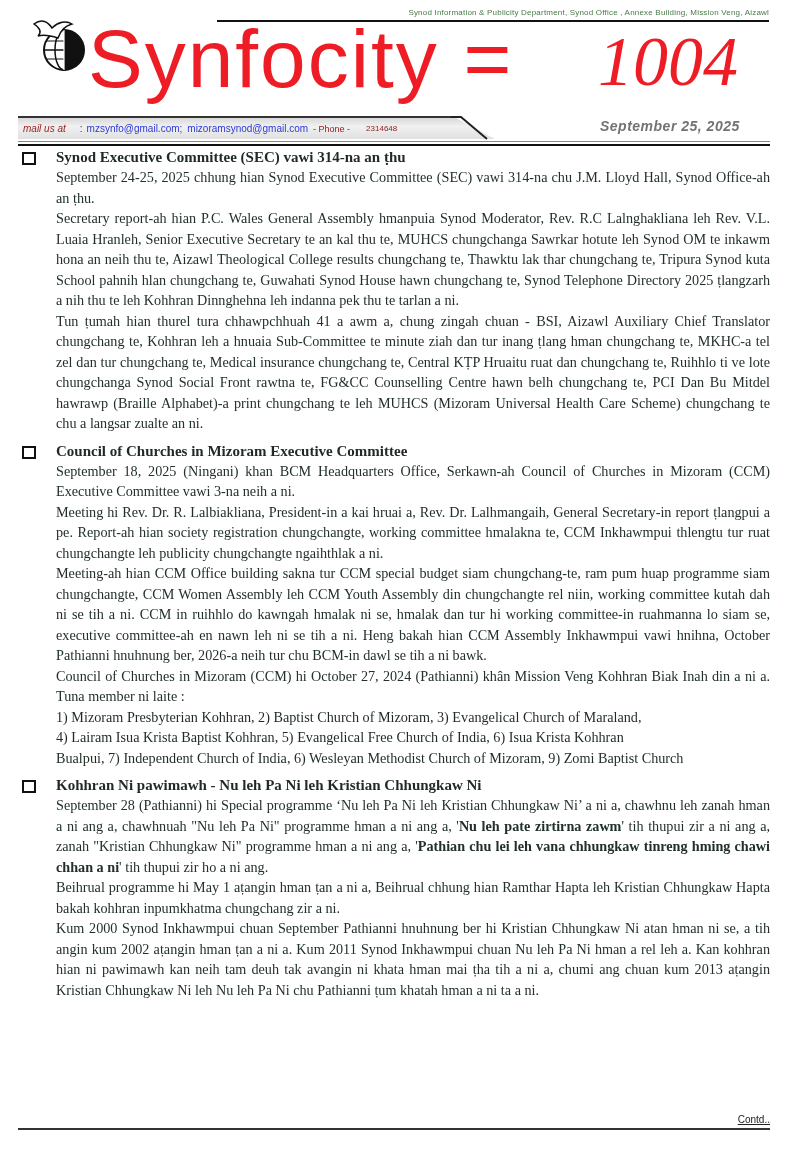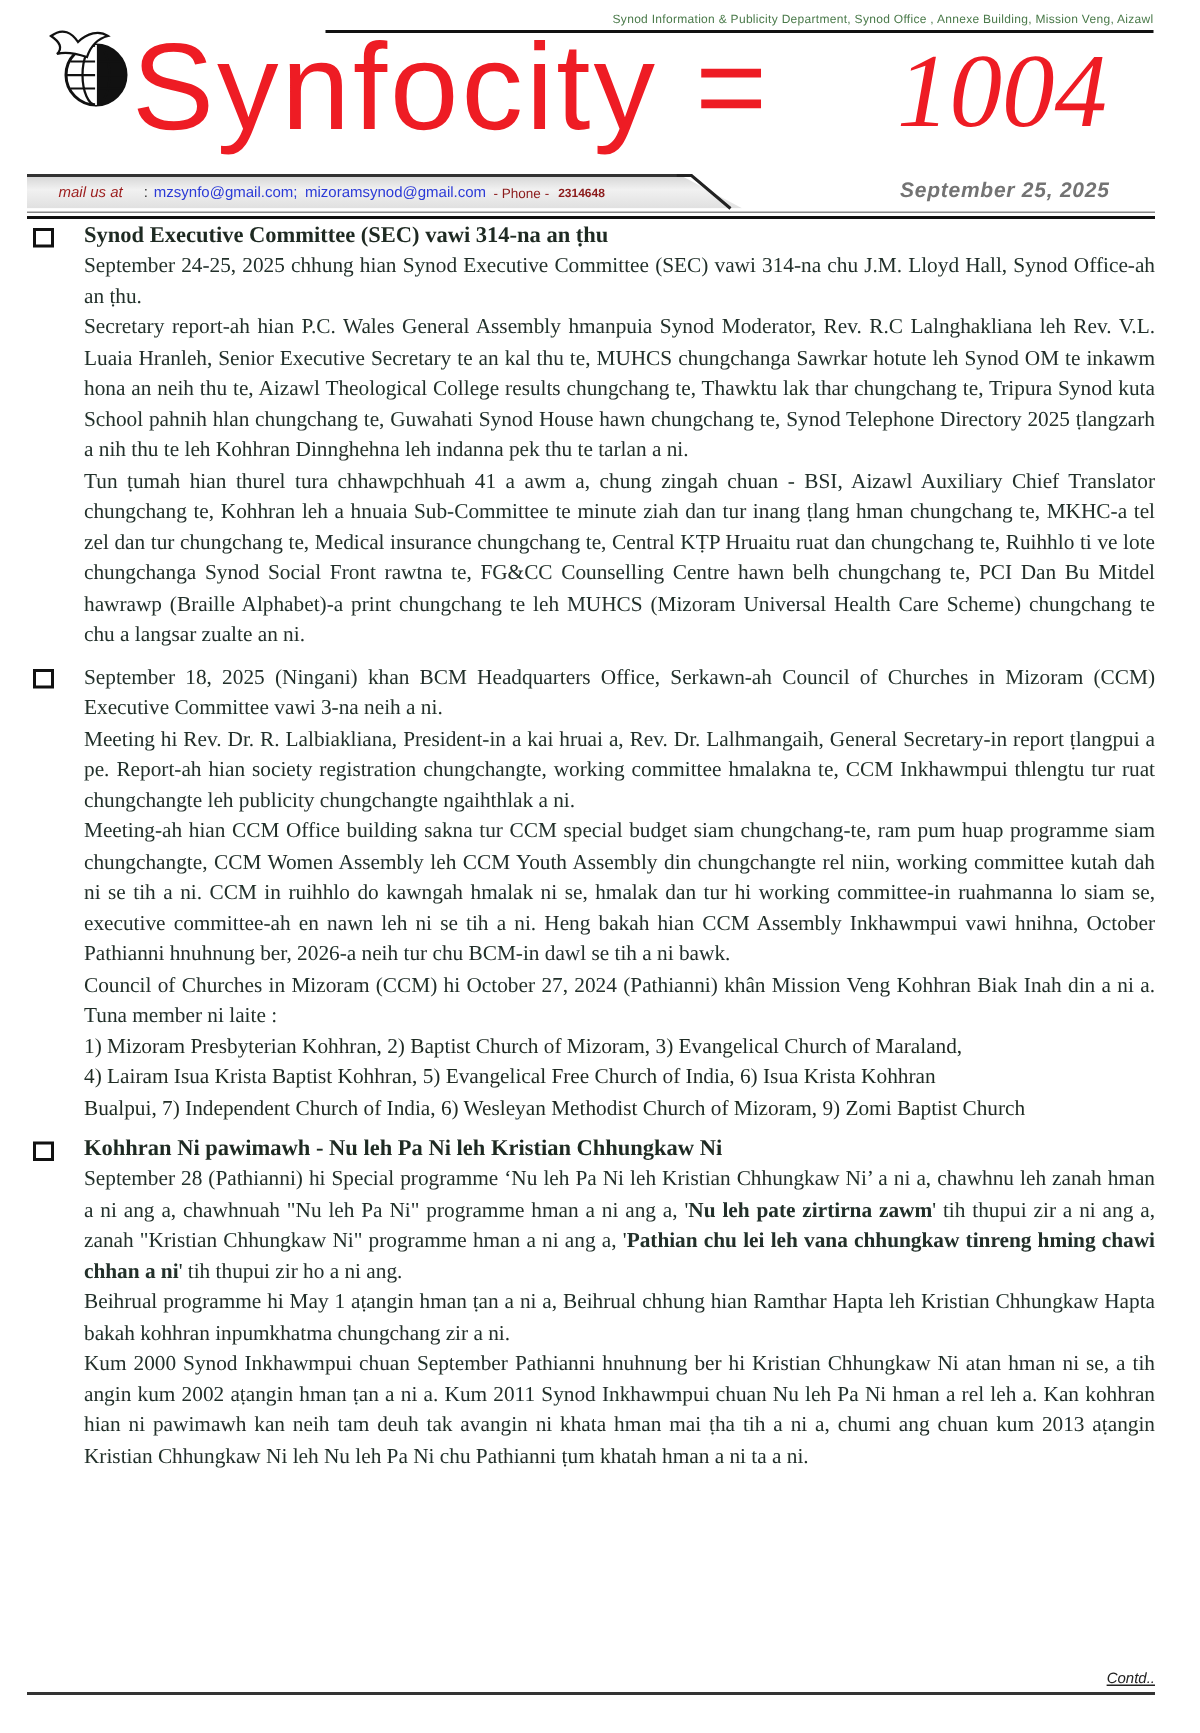--- a/index.html
+++ b/index.html
@@ -2,37 +2,37 @@
 <html><head>
 <meta charset="utf-8">
 <style>
   html, body { margin:0; padding:0; background:#ffffff; }
   body { width:800px; height:1155px; position:relative; overflow:hidden; font-family:"Liberation Serif", serif; color:#1e2a22; }
   .topline { position:absolute; left:217px; top:8px; width:552px; text-align:right; font-family:"Liberation Sans", sans-serif; font-size:8px; color:#4a7a4a; letter-spacing:0.2px; }
   .topline-rule { position:absolute; left:217px; top:20px; width:552px; height:2px; background:#111; }
   .logo { position:absolute; left:30px; top:14px; width:62px; height:60px; }
   .masthead { position:absolute; left:88px; top:14px; font-family:"Liberation Sans", sans-serif; font-size:82px; font-weight:normal; color:#ee1c24; letter-spacing:2px; line-height:90px; white-space:nowrap; }
   .issue { position:absolute; left:598px; top:22px; font-family:"Liberation Serif", serif; font-style:italic; font-size:70px; color:#ee1c24; line-height:80px; }
-  .mailbar { position:absolute; left:18px; top:116px; width:477px; height:23px; background:linear-gradient(#d8d8d8,#f1f1f1 40%,#e0e0e0); border-top:2px solid #333; font-family:"Liberation Sans", sans-serif; font-size:10px; display:flex; align-items:center; padding-left:21px; box-sizing:border-box; clip-path:polygon(0 0, 91% 0, 100% 100%, 0 100%); }
+  .mailbar { position:absolute; left:18px; top:116px; width:477px; height:23px; background:linear-gradient(#d8d8d8,#f1f1f1 40%,#e0e0e0); border-top:2px solid #333; font-family:"Liberation Sans", sans-serif; font-size:10px; display:flex; align-items:center; padding-left:5px; box-sizing:border-box; clip-path:polygon(0 0, 91% 0, 100% 100%, 0 100%); }
   .mailbar .lbl { color:#9b1c1c; font-style:italic; margin-right:10px; }
   .mailbar .email { color:#2b3ad6; }
   .mailbar .sep { color:#333; margin:0 4px; }
   .mailbar .phone { color:#8b1a1a; margin-left:5px; font-size:9px;text-align:right; }
-  .mailbar .num { color:#8b1a1a; margin-left:6px; font-size:8px; font-weight:bold; }
+  .mailbar .num { color:#8b1a1a; margin-left:16px; font-size:8px; font-weight:normal; }
   .slant { position:absolute; left:451px; top:116px; width:46px; height:24px; }
   .date { position:absolute; left:600px; top:118px; font-family:"Liberation Sans", sans-serif; font-style:italic; font-weight:bold; font-size:14px; color:#737373; letter-spacing:0.5px; }
   .rule { position:absolute; left:18px; width:752px; height:2px; background:#111; }
   .content { position:absolute; left:18px; top:148px; width:752px; }
   .section { position:relative; padding-left:38px; margin-bottom:8px; }
   .bullet { position:absolute; left:4px; top:4px; width:10px; height:9px; border:2px solid #111; }
   .title { font-weight:bold; font-size:15px; line-height:19px; color:#1e2a22; }
   .para { font-size:14.2px; line-height:20.5px; text-align:justify; margin:0; color:#22302a; }
   .list-line { font-size:14.2px; line-height:20.5px; margin:0; }
   .bold { font-weight:bold; }
-  .contd { position:absolute; right:30px; top:1114px; font-family:"Liberation Sans", sans-serif; font-style:italic; font-size:10px; color:#222; text-decoration:underline; }
+  .contd { position:absolute; right:30px; top:1114px; font-family:"Liberation Sans", sans-serif; font-size:10px; color:#222; text-decoration:underline; }
   .bottom-rule { position:absolute; left:18px; top:1128px; width:752px; height:2px; background:#333; }
 </style>
 </head>
 <body>
 
 <div class="topline">Synod Information &amp; Publicity Department, Synod Office , Annexe Building, Mission Veng, Aizawl</div>
 <div class="topline-rule"></div>
 
 <svg class="logo" viewBox="0 0 62 60">
   <circle cx="34" cy="36" r="20" fill="#fff" stroke="#111" stroke-width="2"></circle>
@@ -70,20 +70,21 @@
   <div class="section">
     <span class="bullet"></span>
     <div class="title">Synod Executive Committee (SEC) vawi 314-na an ṭhu</div>
     <p class="para">September 24-25, 2025 chhung hian Synod Executive Committee (SEC) vawi 314-na chu J.M. Lloyd Hall, Synod Office-ah an ṭhu.</p>
     <p class="para">Secretary report-ah hian P.C. Wales General Assembly hmanpuia Synod Moderator, Rev. R.C Lalnghakliana leh Rev. V.L. Luaia Hranleh, Senior Executive Secretary te an kal thu te, MUHCS chungchanga Sawrkar hotute leh Synod OM te inkawm hona an neih thu te, Aizawl Theological College results chungchang te, Thawktu lak thar chungchang te, Tripura Synod kuta School pahnih hlan chungchang te, Guwahati Synod House hawn chungchang te, Synod Telephone Directory 2025 ṭlangzarh a nih thu te leh Kohhran Dinnghehna leh indanna pek thu te tarlan a ni.</p>
     <p class="para">Tun ṭumah hian thurel tura chhawpchhuah 41 a awm a, chung zingah chuan - BSI, Aizawl Auxiliary Chief Translator chungchang te, Kohhran leh a hnuaia Sub-Committee te minute ziah dan tur inang ṭlang hman chungchang te, MKHC-a tel zel dan tur chungchang te, Medical insurance chungchang te, Central KṬP Hruaitu ruat dan chungchang te, Ruihhlo ti ve lote chungchanga Synod Social Front rawtna te, FG&amp;CC Counselling Centre hawn belh chungchang te, PCI Dan Bu Mitdel hawrawp (Braille Alphabet)-a print chungchang te leh MUHCS (Mizoram Universal Health Care Scheme) chungchang te chu a langsar zualte an ni.</p>
   </div>
 
   <div class="section">
     <span class="bullet"></span>
+    <div class="title">Council of Churches in Mizoram Executive Committee</div>
     <p class="para">September 18, 2025 (Ningani) khan BCM Headquarters Office, Serkawn-ah Council of Churches in Mizoram (CCM) Executive Committee vawi 3-na neih a ni.</p>
     <p class="para">Meeting hi Rev. Dr. R. Lalbiakliana, President-in a kai hruai a, Rev. Dr. Lalhmangaih, General Secretary-in report ṭlangpui a pe. Report-ah hian society registration chungchangte, working committee hmalakna te, CCM Inkhawmpui thlengtu tur ruat chungchangte leh publicity chungchangte ngaihthlak a ni.</p>
     <p class="para">Meeting-ah hian CCM Office building sakna tur CCM special budget siam chungchang-te, ram pum huap programme siam chungchangte, CCM Women Assembly leh CCM Youth Assembly din chungchangte rel niin, working committee kutah dah ni se tih a ni. CCM in ruihhlo do kawngah hmalak ni se, hmalak dan tur hi working committee-in ruahmanna lo siam se, executive committee-ah en nawn leh ni se tih a ni. Heng bakah hian CCM Assembly Inkhawmpui vawi hnihna, October Pathianni hnuhnung ber, 2026-a neih tur chu BCM-in dawl se tih a ni bawk.</p>
     <p class="para">Council of Churches in Mizoram (CCM) hi October 27, 2024 (Pathianni) khân Mission Veng Kohhran Biak Inah din a ni a. Tuna member ni laite :</p>
     <p class="list-line">1) Mizoram Presbyterian Kohhran, 2) Baptist Church of Mizoram, 3) Evangelical Church of Maraland,</p>
     <p class="list-line">4) Lairam Isua Krista Baptist Kohhran, 5) Evangelical Free Church of India, 6) Isua Krista Kohhran</p>
     <p class="list-line">Bualpui, 7) Independent Church of India, 6) Wesleyan Methodist Church of Mizoram, 9) Zomi Baptist Church</p>
   </div>
 
   <div class="section">

